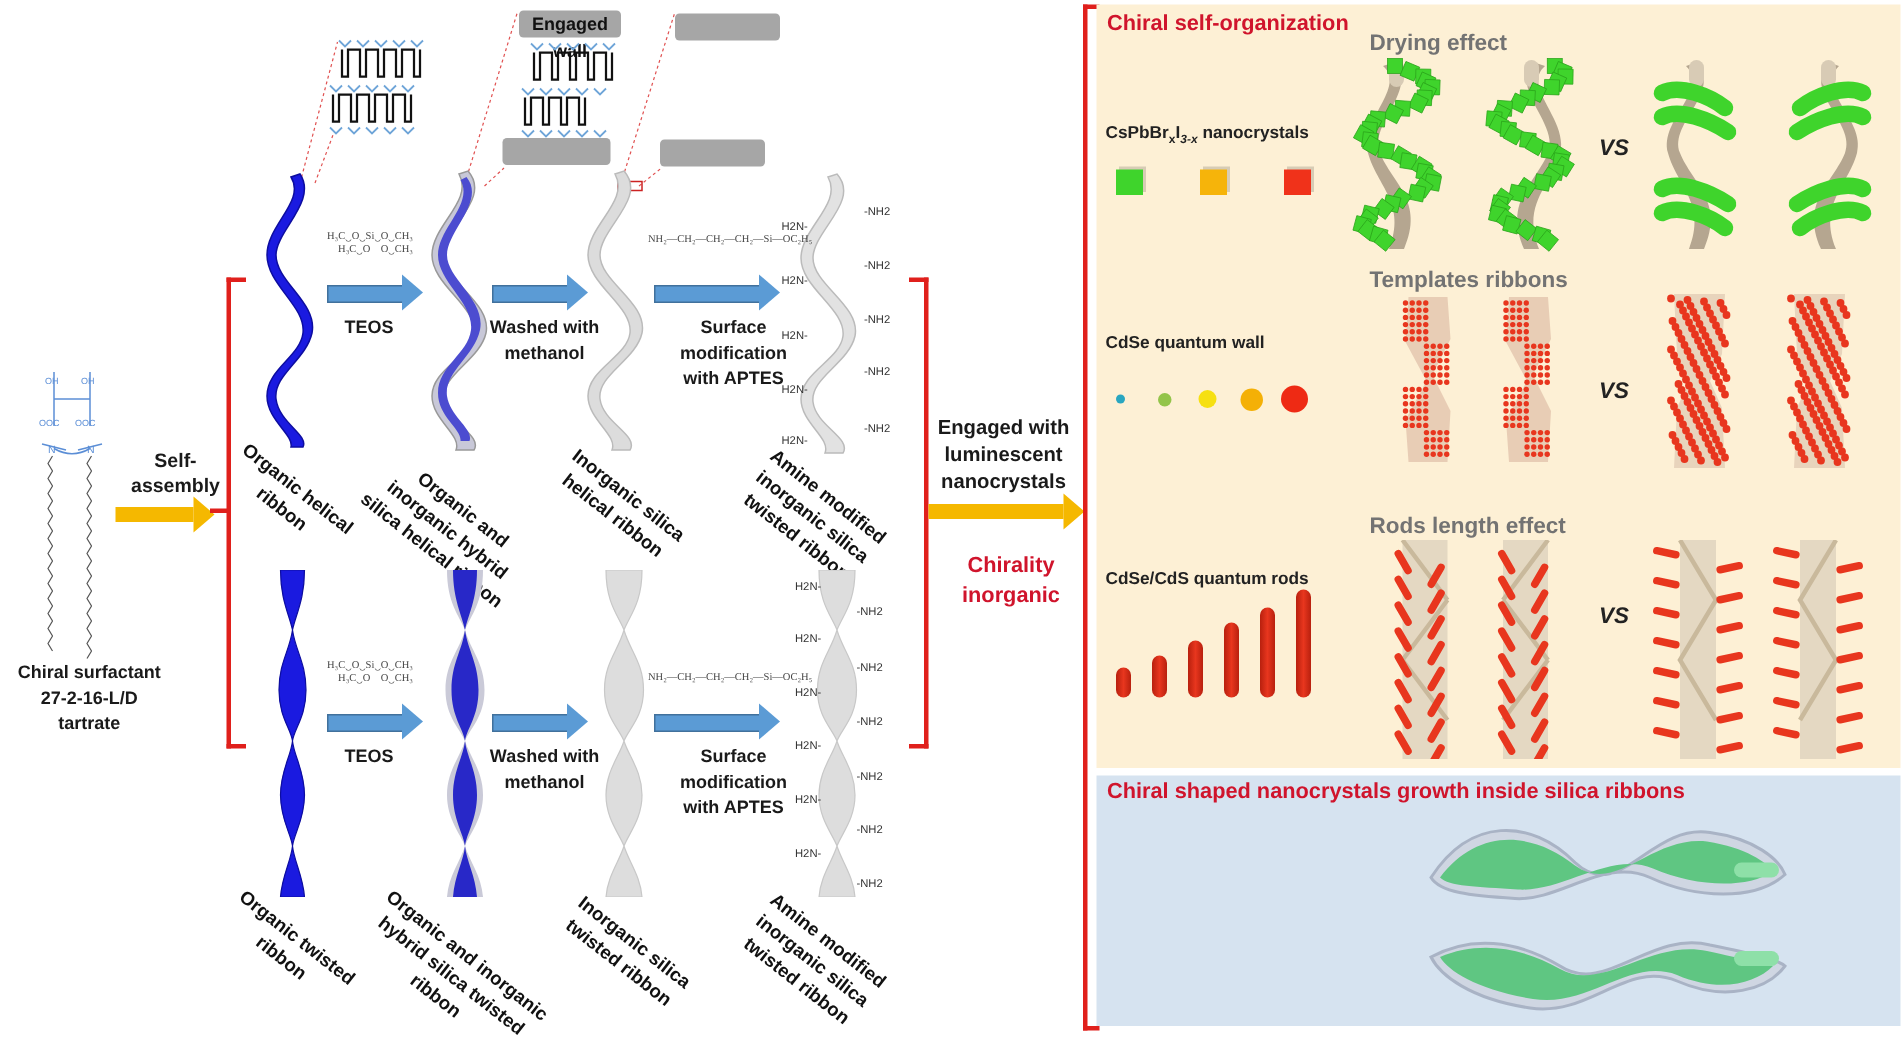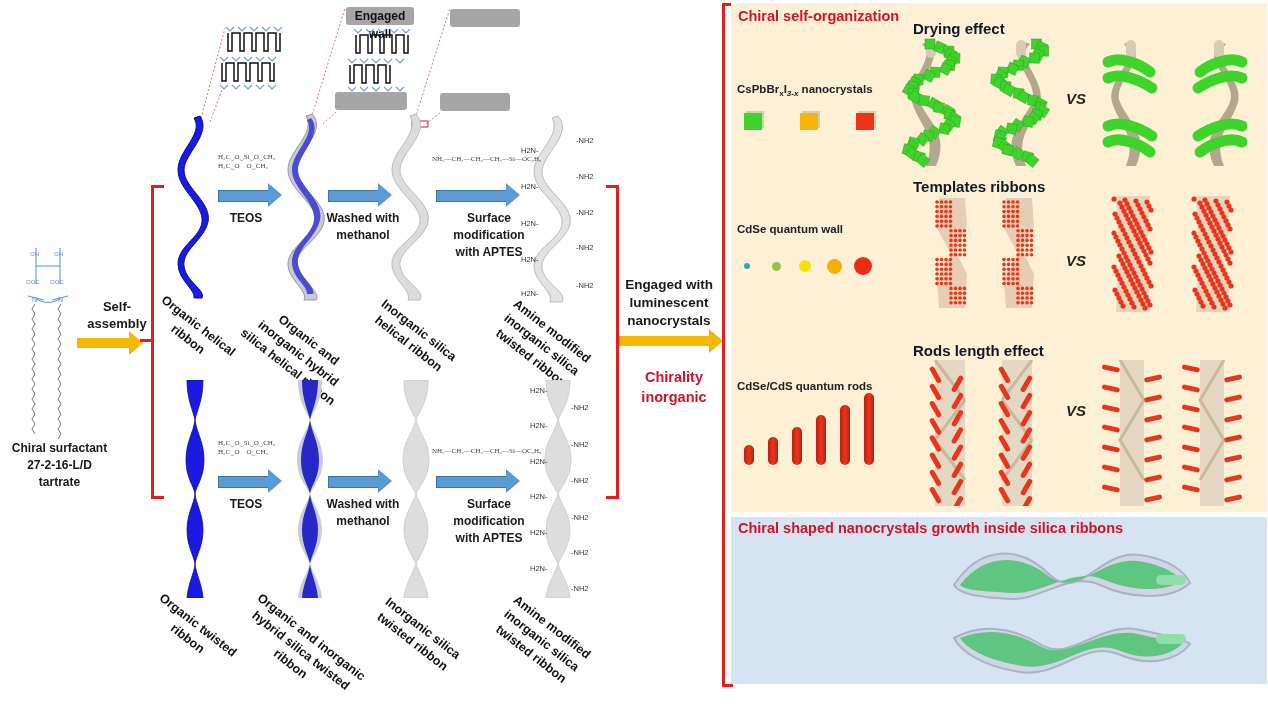--- a/index.html
+++ b/index.html
@@ -7,26 +7,26 @@
   .abs{position:absolute;}
   .lbl{font-weight:bold;color:#1a1a1a;font-size:12px;line-height:17px;text-align:center;}
   .rot{transform:rotate(38deg);transform-origin:0 0;white-space:pre;text-align:center;font-weight:bold;font-size:12.5px;line-height:17px;color:#111;}
   .arrow-blue{position:absolute;height:18px;}
   .arrow-blue .shaft{position:absolute;left:0;top:4px;height:10px;background:#5b9bd5;border:1px solid #41719c;border-right:none;}
   .arrow-blue .head{position:absolute;top:-3px;width:0;height:0;border-top:12px solid transparent;border-bottom:12px solid transparent;border-left:14px solid #5b9bd5;}
   .arrow-gold{position:absolute;height:20px;}
   .arrow-gold .shaft{position:absolute;left:0;top:5px;height:10px;background:#f5b800;}
   .arrow-gold .head{position:absolute;top:-2px;width:0;height:0;border-top:12px solid transparent;border-bottom:12px solid transparent;border-left:14px solid #f5b800;}
   .bracket{position:absolute;border:3px solid #e0201c;}
-  .chem{font-family:"Liberation Serif",serif;font-size:7px;color:#444;position:absolute;white-space:nowrap;}
+  .chem{font-family:"Liberation Serif",serif;font-size:7px;color:#444;position:absolute;white-space:nowrap;text-align:right;}
   .nh{font-family:"Liberation Sans",sans-serif;font-size:7.5px;color:#333;position:absolute;white-space:nowrap;}
   .panel-top{position:absolute;left:731px;top:3px;width:536px;height:509px;background:#fdf0d5;}
   .panel-bot{position:absolute;left:731px;top:517px;width:536px;height:167px;background:#d6e3f0;}
   .ptitle{position:absolute;font-weight:bold;color:#d0142c;font-size:14.5px;white-space:nowrap;}
-  .effect{position:absolute;font-weight:bold;font-size:15px;color:#0f172a;white-space:nowrap;}
+  .effect{position:absolute;font-weight:bold;font-size:15px;color:#737373;white-space:nowrap;}
   .legend-txt{position:absolute;font-weight:bold;font-size:11.5px;color:#222;white-space:nowrap;}
   .vs{position:absolute;font-style:italic;font-weight:bold;font-size:15px;color:#222;}
   .silica-wall{position:absolute;background:#a6a6a6;border-radius:3px;}
 </style>
 </head>
 <body>
 
 <div class="abs" style="left:18px;top:244px;width:60px;height:200px;">
   <svg width="60" height="200" viewBox="0 0 60 200">
     <g stroke="#5b8ed6" stroke-width="1" fill="none">

